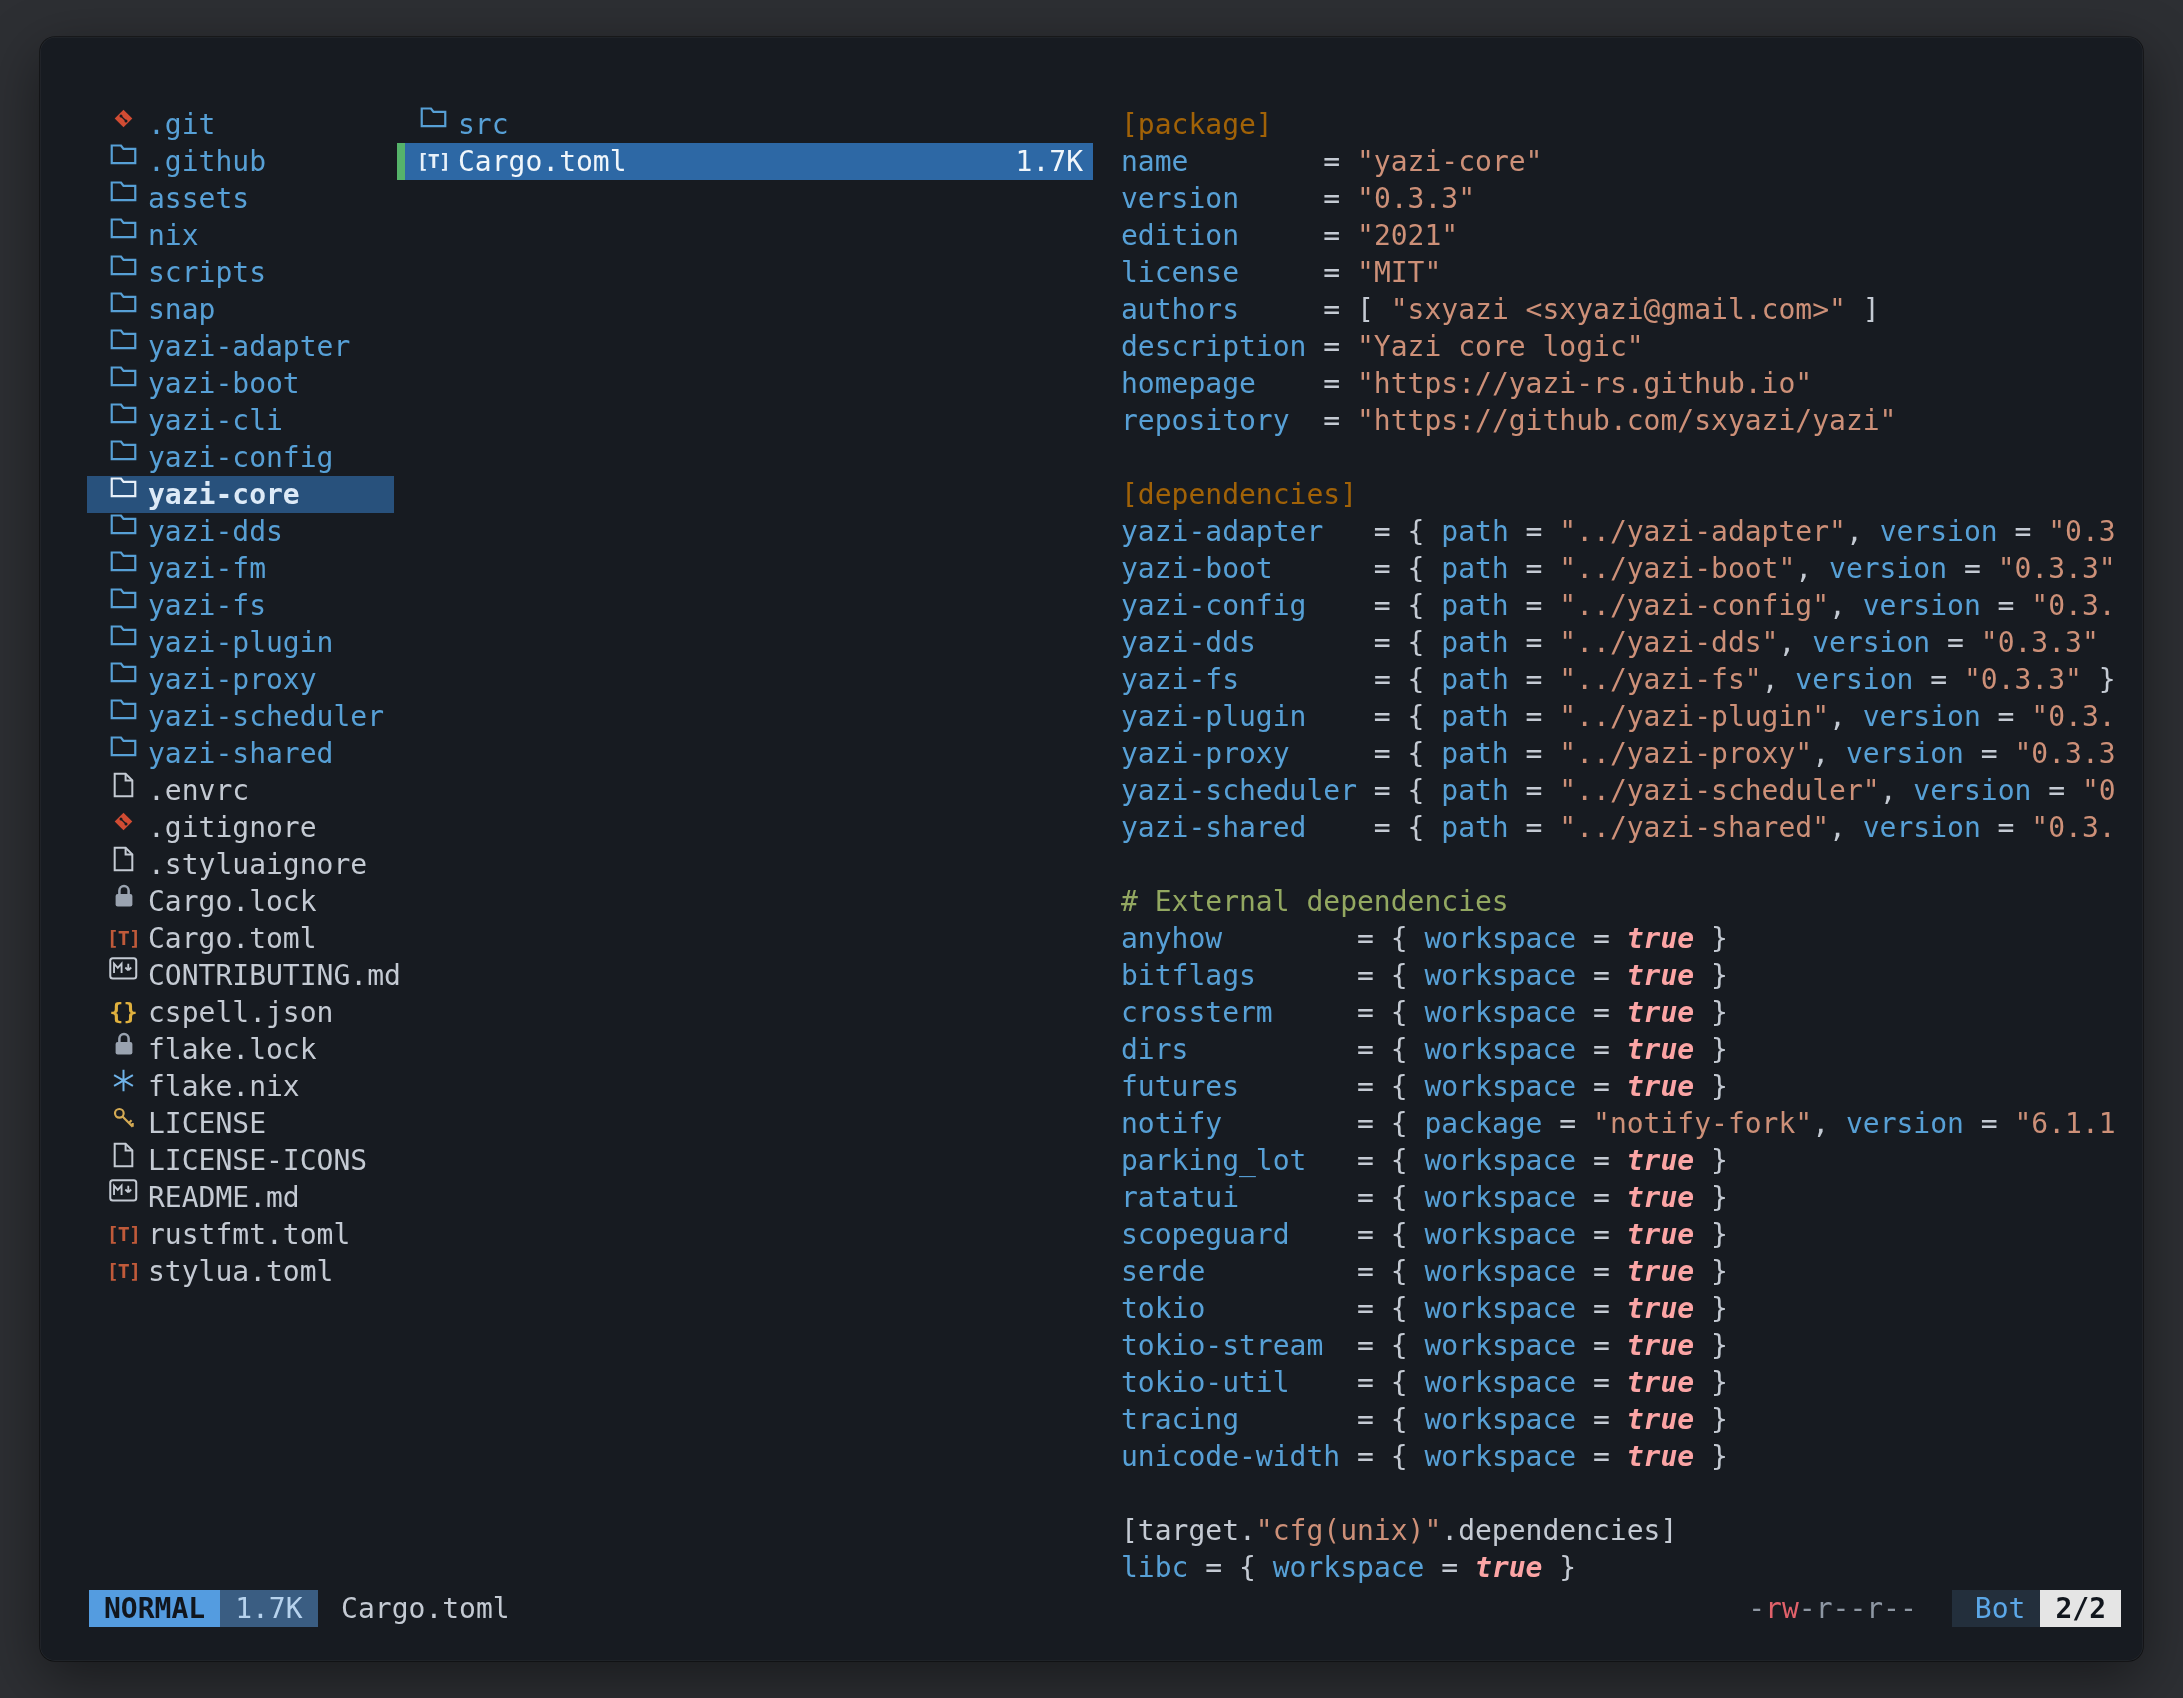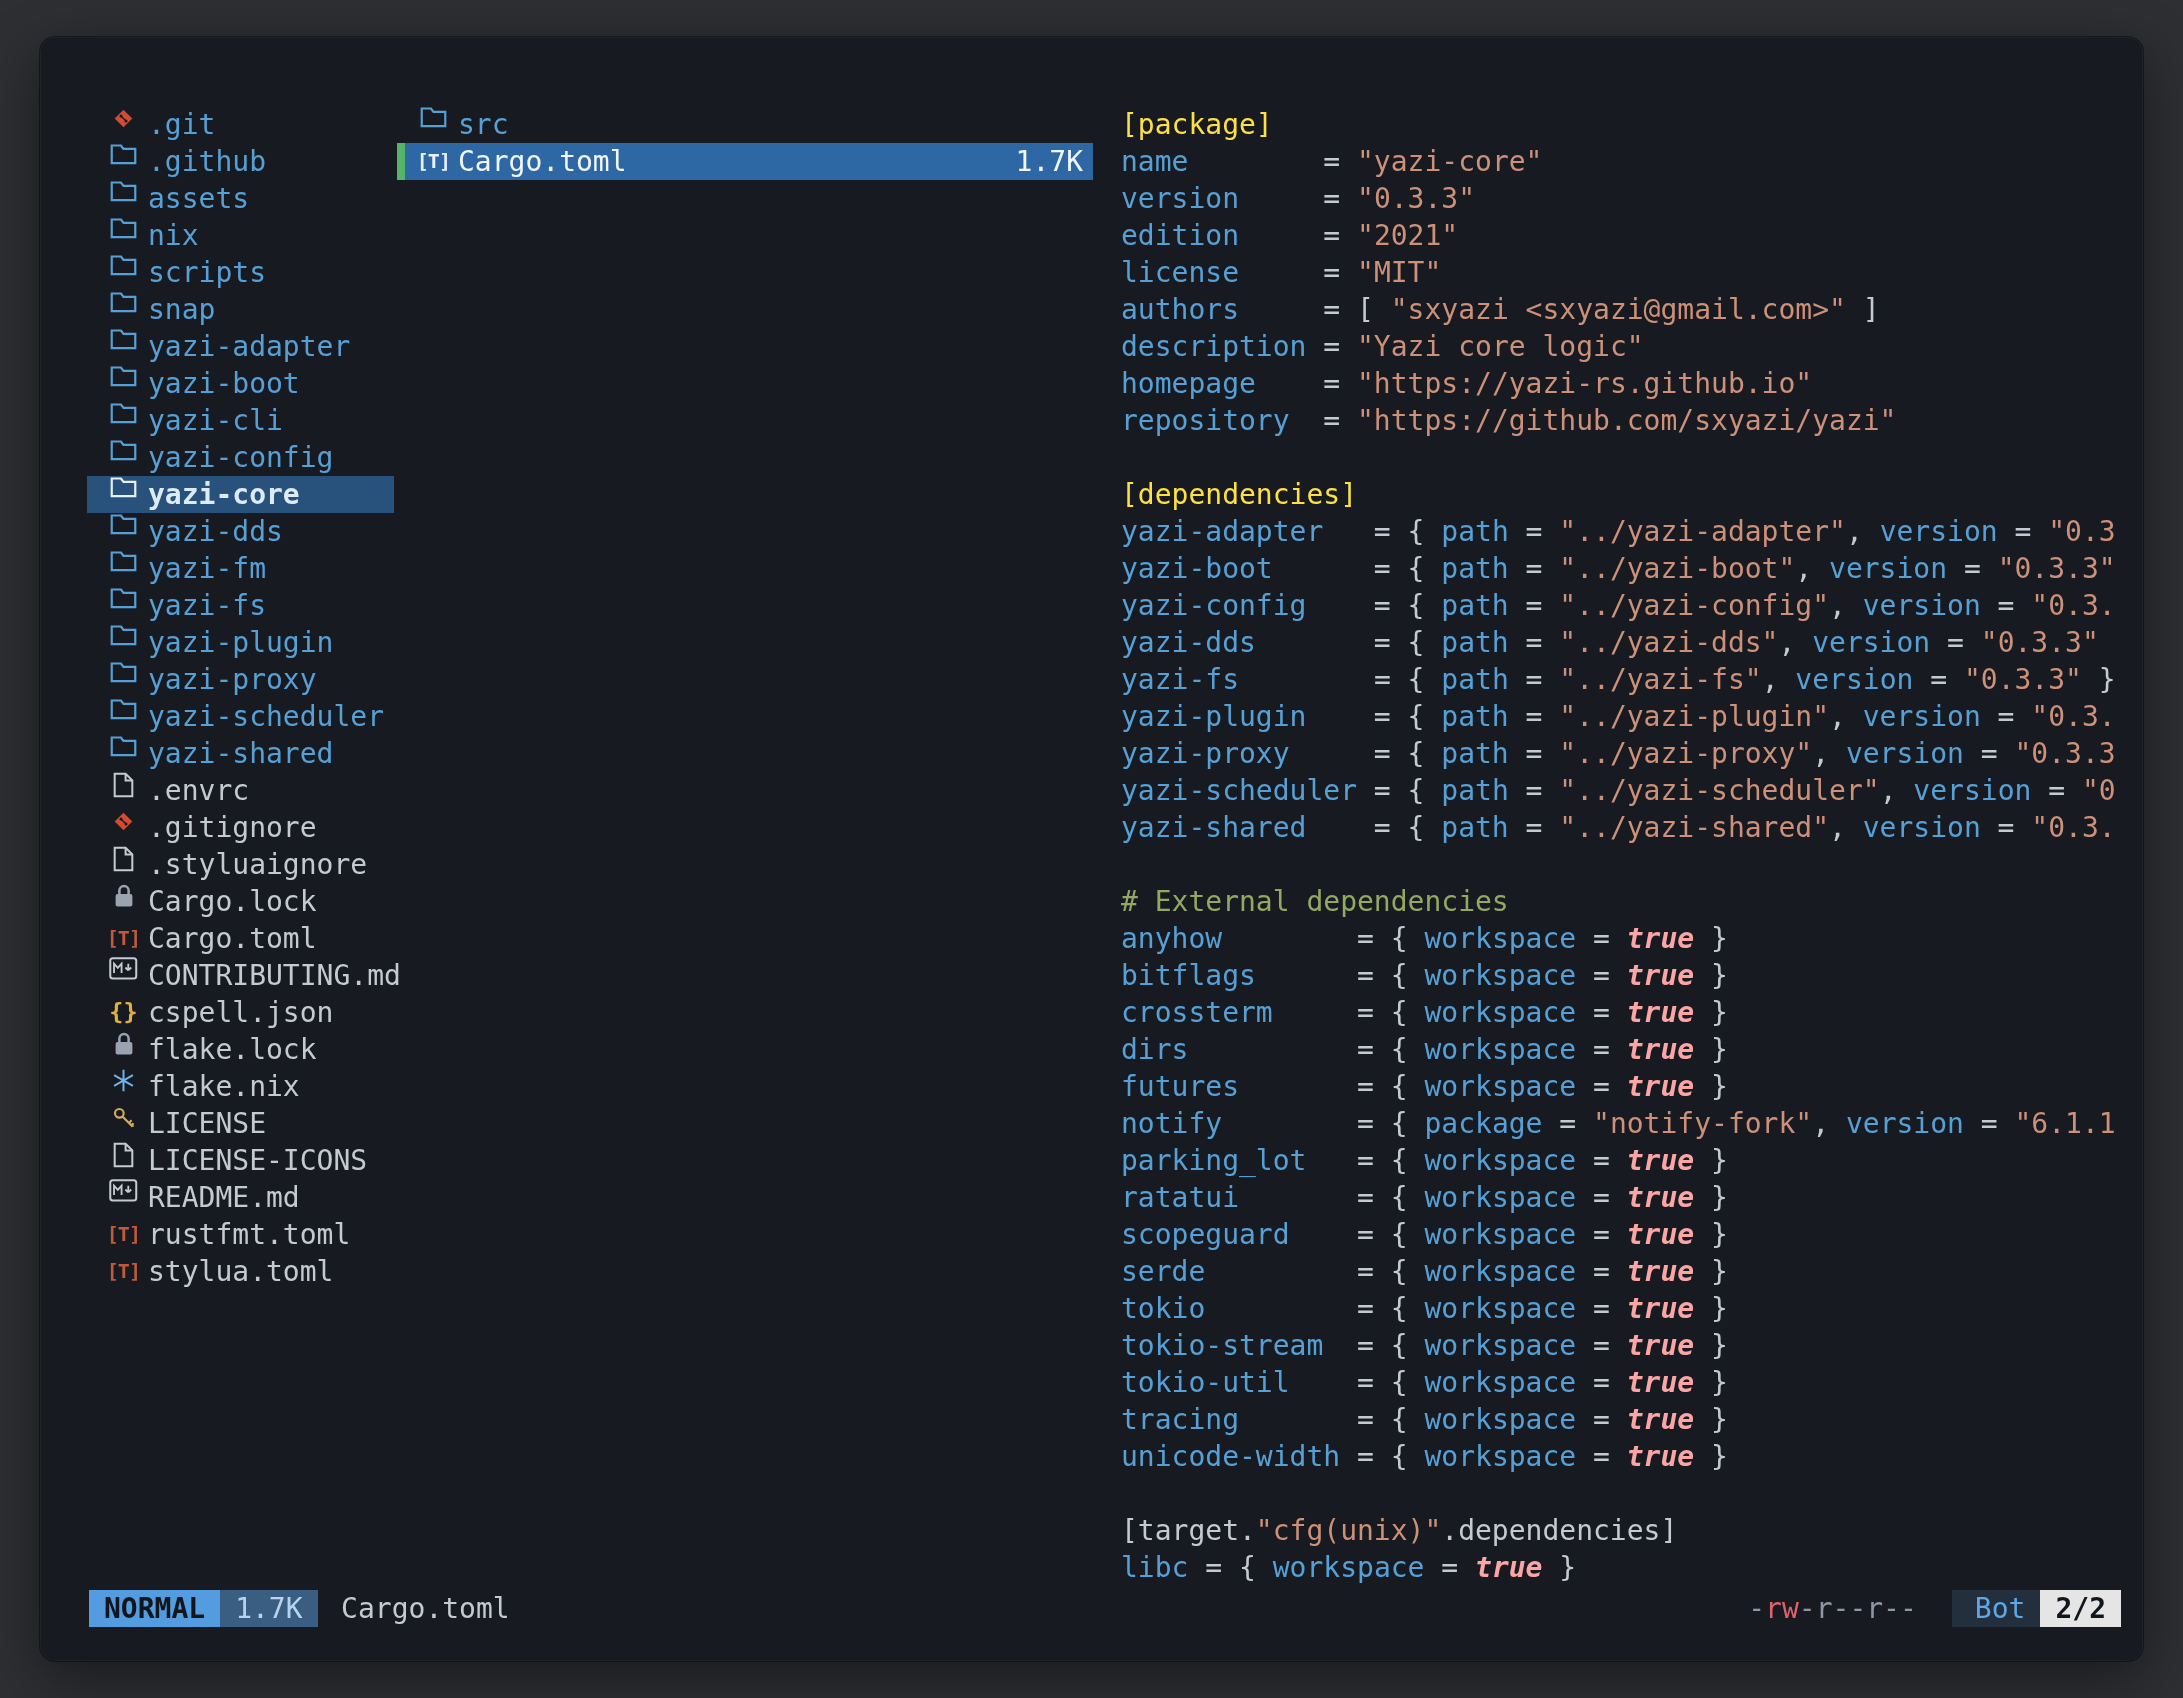--- a/index.html
+++ b/index.html
@@ -23,21 +23,21 @@
   .lbl.dir  { color:#57a0d6; }
   .lbl.file { color:#c4cad3; }
   .prow.sel { background:#28517c;font-weight:bold; }
   .prow.sel .lbl { color:#ddeaf7; }
   .crow.sel { background:#2d68a5; }
   .crow.sel .lbl { color:#f0f6fb; }
   .fsize { margin-left:auto; padding-right:10px; color:#f0f6fb; font-size:28px; }
   .marker { position:absolute; left:0; top:0; width:8.4px; height:37px; background:#55b36a; }
 
   .pline { height:37px; line-height:37px; font-size:28px; white-space:pre; }
-  .s-sec  { color:#fde047;text-align:center; }
+  .s-sec  { color:#a16207;text-align:center; }
   .s-key  { color:#57a0d6; }
   .s-str  { color:#cd9078; }
   .s-bool { color:#fca5a5; font-weight:bold;font-style:italic; }
   .s-fg   { color:#c4cad3; }
   .s-cmt  { color:#93a861; }
 
   .statusbar { position:absolute; left:49px; right:22px; top:1546px; height:37px;
                display:flex; align-items:center; justify-content:space-between;
                font-size:28px; }
   .status-left, .status-right { display:flex; align-items:center; height:37px;margin-top:13px; }

